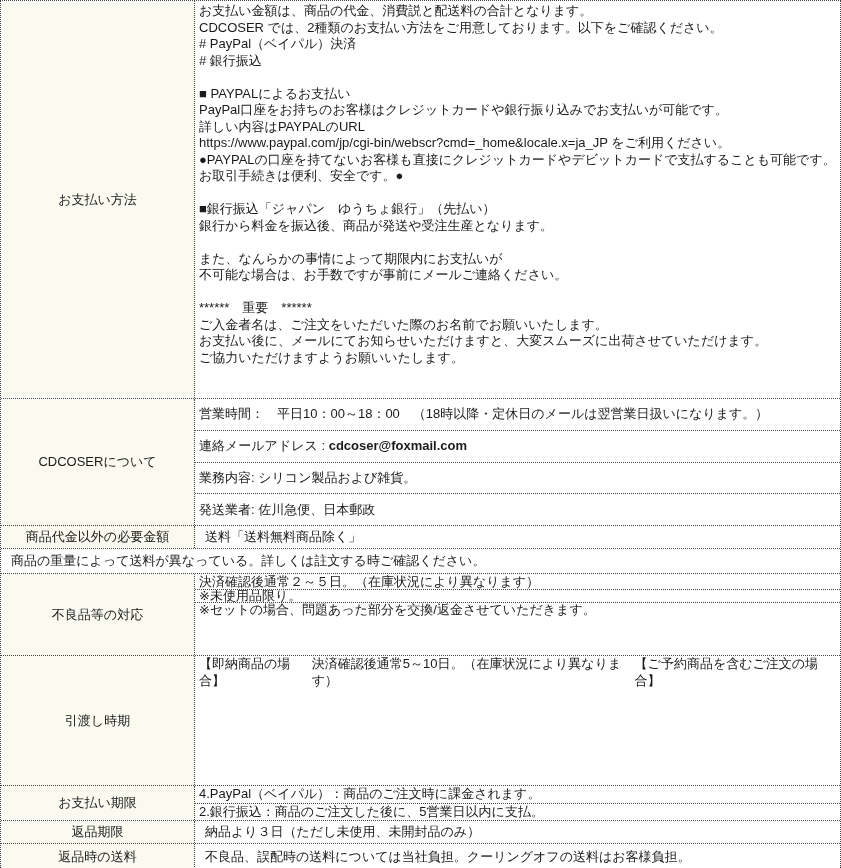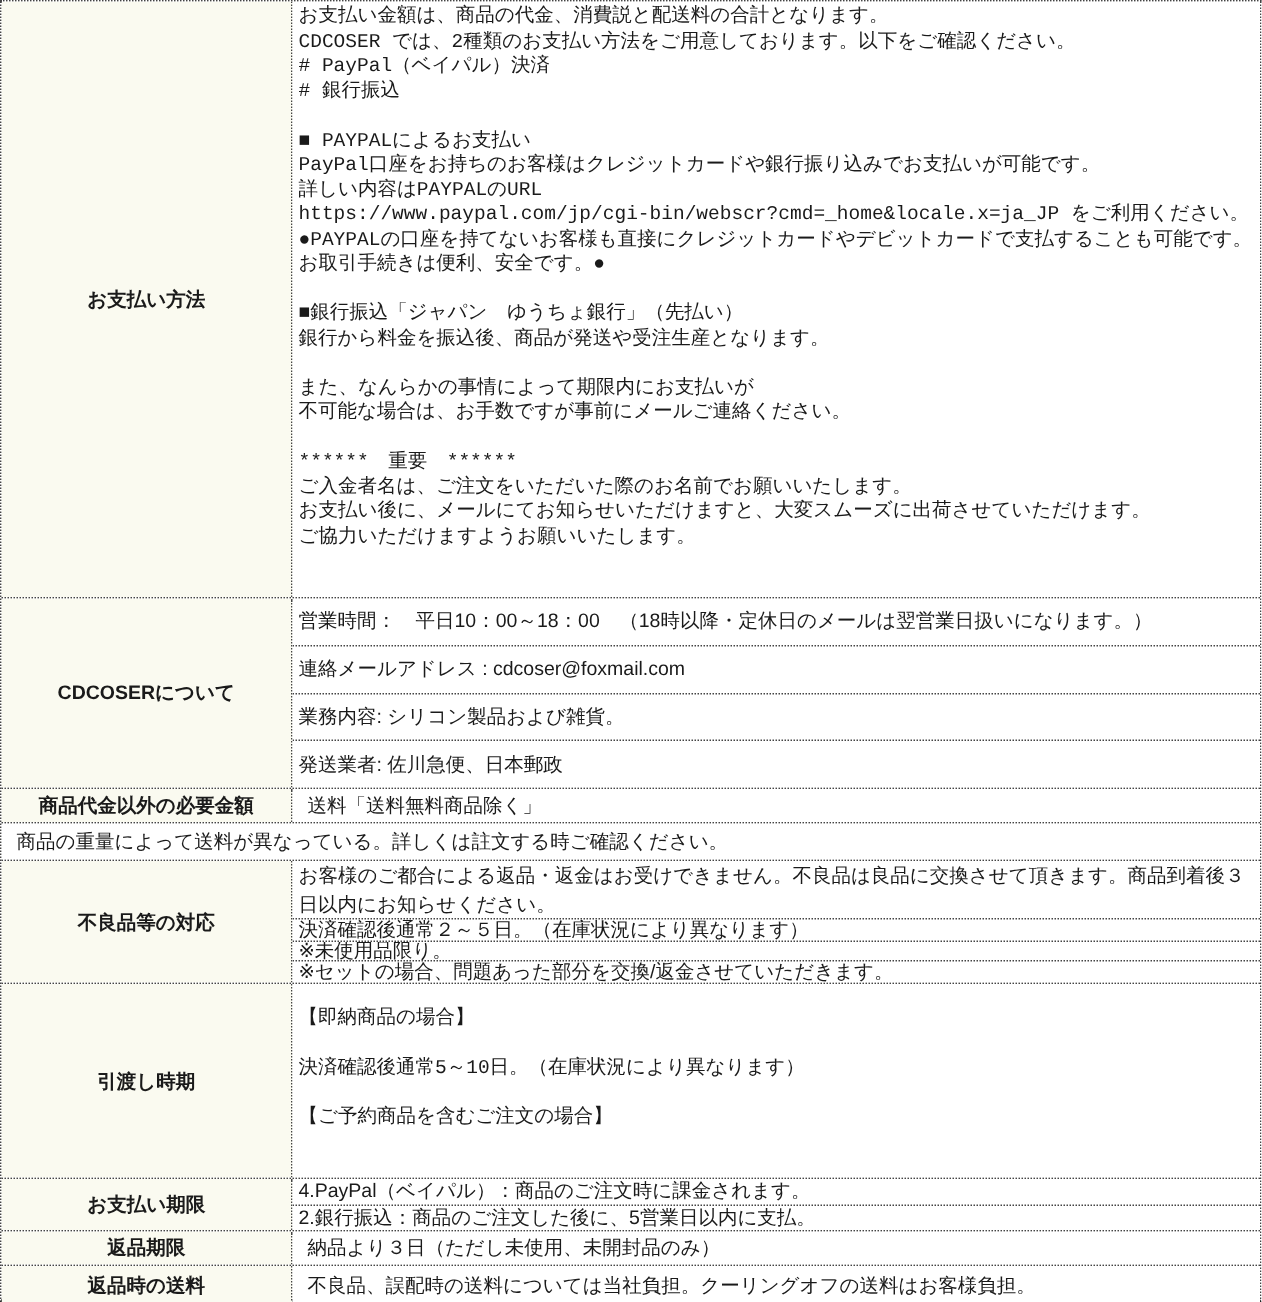--- a/index.html
+++ b/index.html
@@ -15,39 +15,39 @@
     border:1px dotted var(--border,#444);
     border-bottom:2px solid var(--borderheavy,#222);
     background:var(--contentbg,#fff);
   }
   .row { display:flex; border-bottom:1px dotted var(--border,#444); overflow:hidden; flex:0 0 auto; }
   .row:last-child { border-bottom:none; }
   .hcell {
     flex:0 0 194px; width:194px;
     border-right:1px dotted var(--border,#444);
     background:var(--leftbg,#fafaf0);
-    font-weight:bold;
+    font-weight:normal;
     display:flex; align-items:center; justify-content:center;
     text-align:center; padding:0 6px; line-height:16px;
   }
   .ccell { flex:1; min-width:0; background:var(--contentbg,#fff); overflow:hidden; }
-  .lines { padding:2px 4px 0 4px;font-family:Liberation Mono, monospace; }
-  .lines.vcenter { display:flex; flex-direction:column; justify-content:center; padding:0 4px; }
+  .lines { padding:2px 4px 0 4px; }
+  .lines.vcenter { display:flex; flex-direction:row; justify-content:center; padding:0 4px; }
   .line { line-height:16.5px; min-height:16.5px; white-space:pre-wrap; overflow-wrap:anywhere; }
   .subrows { display:flex; flex-direction:column; }
   .subrow {
     border-bottom:1px dotted var(--border,#444);
     display:flex; align-items:center;
     padding:0 4px; line-height:16px; white-space:pre-wrap; overflow:hidden;
   }
   .subrow:last-child { border-bottom:none; }
   .subrow.grow { flex:1 1 0; }
   .single { display:flex; align-items:center; padding:0 10px; line-height:16px; }
   .multiline { line-height:19px; }
-  .email { font-weight:normal; }
+  .email { font-weight:bold; }
 </style>
 </head>
 <body>
 
 <div class="policy-table">
 
   <section class="row" style="height:398px">
     <div class="hcell">お支払い方法</div>
     <div class="ccell lines">
       <div class="line">お支払い金額は、商品の代金、消費説と配送料の合計となります。</div>
@@ -90,21 +90,20 @@
     <div class="ccell single">送料「送料無料商品除く」</div>
   </section>
 
   <section class="row" style="height:25px">
     <div class="ccell single">商品の重量によって送料が異なっている。詳しくは註文する時ご確認ください。</div>
   </section>
 
   <section class="row" style="height:82px">
     <div class="hcell">不良品等の対応</div>
     <div class="ccell subrows">
-      <div class="subrow multiline" style="height:39px">お客様のご都合による返品・返金はお受けできません。不良品は良品に交換させて頂きます。商品到着後３日以内にお知らせください。</div>
       <div class="subrow" style="height:16px">決済確認後通常２～５日。（在庫状況により異なります）</div>
       <div class="subrow" style="height:13px">※未使用品限り。</div>
       <div class="subrow" style="height:14px">※セットの場合、問題あった部分を交換/返金させていただきます。</div>
     </div>
   </section>
 
   <section class="row" style="height:130px">
     <div class="hcell">引渡し時期</div>
     <div class="ccell lines vcenter">
       <div class="line">【即納商品の場合】</div>

